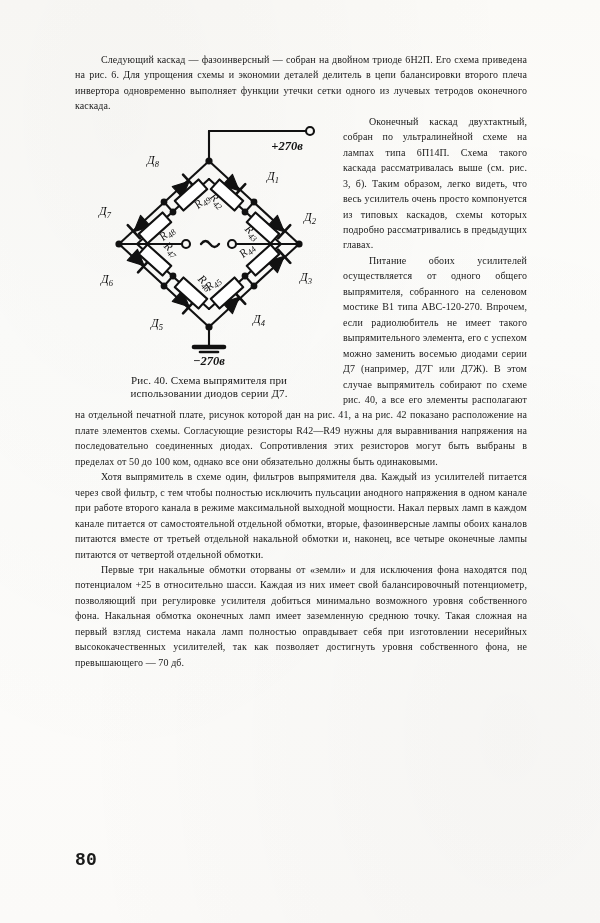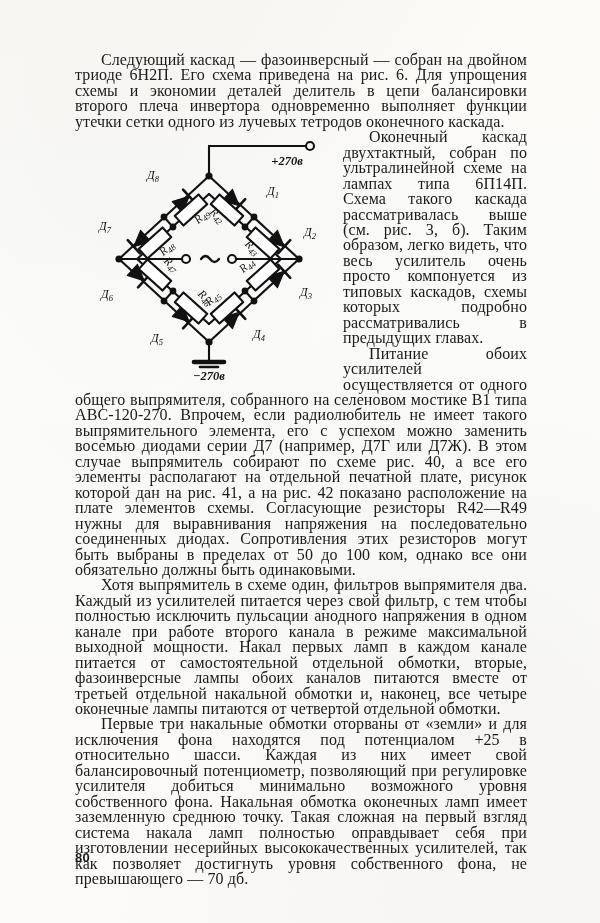--- a/index.html
+++ b/index.html
@@ -20,21 +20,21 @@
       linear-gradient(180deg,#fbfaf7 0%,#fdfdfb 35%,#fbfaf8 100%);
     pointer-events:none;
   }
   .page{
     position:absolute;
     left:75px;top:52px;
     width:452px;
   }
   
   .para{
-    font-size:16px;
+    font-size:10px;
     line-height:15.45px;
     text-align:justify;
     text-justify:inter-word;
     letter-spacing:.1px;
     margin:0;
     -webkit-font-smoothing:none;
   }
   .para.indent{text-indent:26px;}
   .figwrap{
     float:left;
@@ -53,23 +53,23 @@
     text-align:center;
     margin-top:7px;
     width:236px;
     letter-spacing:.1px;
   }
   .caption .l2{display:block;}
   .clear{clear:both;}
   .pagenum{
     position:absolute;
     left:75px;top:850px;
-    font-size:13px;
+    font-size:18px;
     font-weight:bold;
-    font-family:Liberation Sans, sans-serif;
+    font-family:Liberation Mono, monospace;
     letter-spacing:.3px;
     text-align:right;
   }
 </style>
 </head>
 <body>
 
 <div class="paper"></div>
 
 <div class="page">
@@ -269,20 +269,24 @@
           <text transform="translate(78,117) rotate(-42.1)" font-size="11.5" text-anchor="middle">
             R<tspan font-size="8.5" dy="3">48</tspan>
           </text>
           <text transform="translate(113,85) rotate(-42.1)" font-size="11.5" text-anchor="middle">
             R<tspan font-size="8.5" dy="3">49</tspan>
           </text>
         </g>
       </svg>
     </div>
 
+    <div class="caption">
+      <span>Рис. 40. Схема выпрямителя при</span>
+      <span class="l2">использовании диодов серии Д7.</span>
+    </div>
   </div>
 
   <p class="para indent">Оконечный каскад двухтактный, собран по ультралинейной схеме на лампах типа 6П14П. Схема такого каскада рассматривалась выше (см. рис. 3, б). Таким образом, легко видеть, что весь усилитель очень просто компонуется из типовых каскадов, схемы которых подробно рассматривались в предыдущих главах.</p>
   <p class="para indent">Питание обоих усилителей осуществляется от одного общего выпрямителя, собранного на селеновом мостике B1 типа АВС-120-270. Впрочем, если радиолюбитель не имеет такого выпрямительного элемента, его с успехом можно заменить восемью диодами серии Д7 (например, Д7Г или Д7Ж). В этом случае выпрямитель собирают по схеме рис. 40, а все его элементы располагают на отдельной печатной плате, рисунок которой дан на рис. 41, а на рис. 42 показано расположение на плате элементов схемы. Согласующие резисторы R42—R49 нужны для выравнивания напряжения на последовательно соединенных диодах. Сопротивления этих резисторов могут быть выбраны в пределах от 50 до 100 ком, однако все они обязательно должны быть одинаковыми.</p>
   <div class="clear"></div>
   <p class="para indent">Хотя выпрямитель в схеме один, фильтров выпрямителя два. Каждый из усилителей питается через свой фильтр, с тем чтобы полностью исключить пульсации анодного напряжения в одном канале при работе второго канала в режиме максимальной выходной мощности. Накал первых ламп в каждом канале питается от самостоятельной отдельной обмотки, вторые, фазоинверсные лампы обоих каналов питаются вместе от третьей отдельной накальной обмотки и, наконец, все четыре оконечные лампы питаются от четвертой отдельной обмотки.</p>
   <p class="para indent">Первые три накальные обмотки оторваны от «земли» и для исключения фона находятся под потенциалом +25 в относительно шасси. Каждая из них имеет свой балансировочный потенциометр, позволяющий при регулировке усилителя добиться минимально возможного уровня собственного фона. Накальная обмотка оконечных ламп имеет заземленную среднюю точку. Такая сложная на первый взгляд система накала ламп полностью оправдывает себя при изготовлении несерийных высококачественных усилителей, так как позволяет достигнуть уровня собственного фона, не превышающего — 70 дб.</p>
 </div>
 
 <div class="pagenum">80</div>

